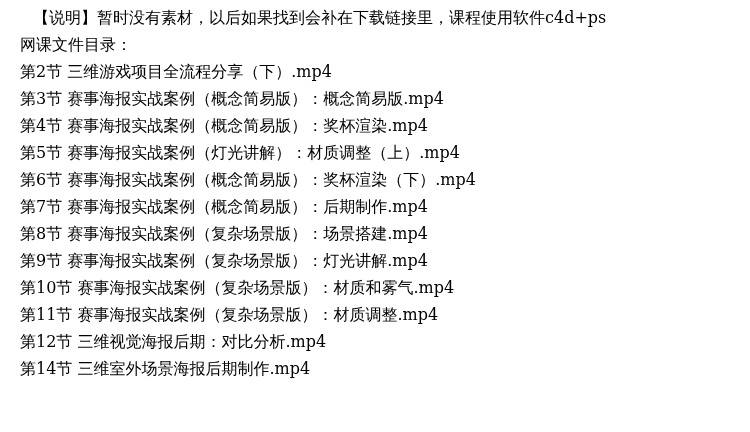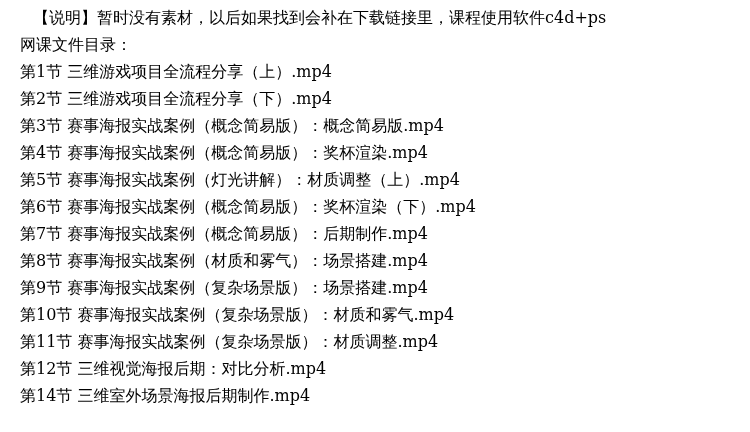--- a/index.html
+++ b/index.html
@@ -28,26 +28,25 @@
     .note {
       text-indent: 13px;
     }
   </style>
 </head>
 <body>
 
 <div class="doc">
   <div class="line note">【说明】暂时没有素材，以后如果找到会补在下载链接里，课程使用软件c4d+ps</div>
   <div class="line">网课文件目录：</div>
-  <div class="line">第1节 三维游戏项目全流程分享（上）.mp4</div>
   <div class="line">第2节 三维游戏项目全流程分享（下）.mp4</div>
   <div class="line">第3节 赛事海报实战案例（概念简易版）：概念简易版.mp4</div>
   <div class="line">第4节 赛事海报实战案例（概念简易版）：奖杯渲染.mp4</div>
   <div class="line">第5节 赛事海报实战案例（灯光讲解）：材质调整（上）.mp4</div>
   <div class="line">第6节 赛事海报实战案例（概念简易版）：奖杯渲染（下）.mp4</div>
   <div class="line">第7节 赛事海报实战案例（概念简易版）：后期制作.mp4</div>
-  <div class="line">第8节 赛事海报实战案例（材质和雾气）：场景搭建.mp4</div>
-  <div class="line">第9节 赛事海报实战案例（复杂场景版）：场景搭建.mp4</div>
+  <div class="line">第8节 赛事海报实战案例（复杂场景版）：场景搭建.mp4</div>
+  <div class="line">第9节 赛事海报实战案例（复杂场景版）：灯光讲解.mp4</div>
   <div class="line">第10节 赛事海报实战案例（复杂场景版）：材质和雾气.mp4</div>
   <div class="line">第11节 赛事海报实战案例（复杂场景版）：材质调整.mp4</div>
   <div class="line">第12节 三维视觉海报后期：对比分析.mp4</div>
   <div class="line">第14节 三维室外场景海报后期制作.mp4</div>
 </div>
 
 </body></html>

